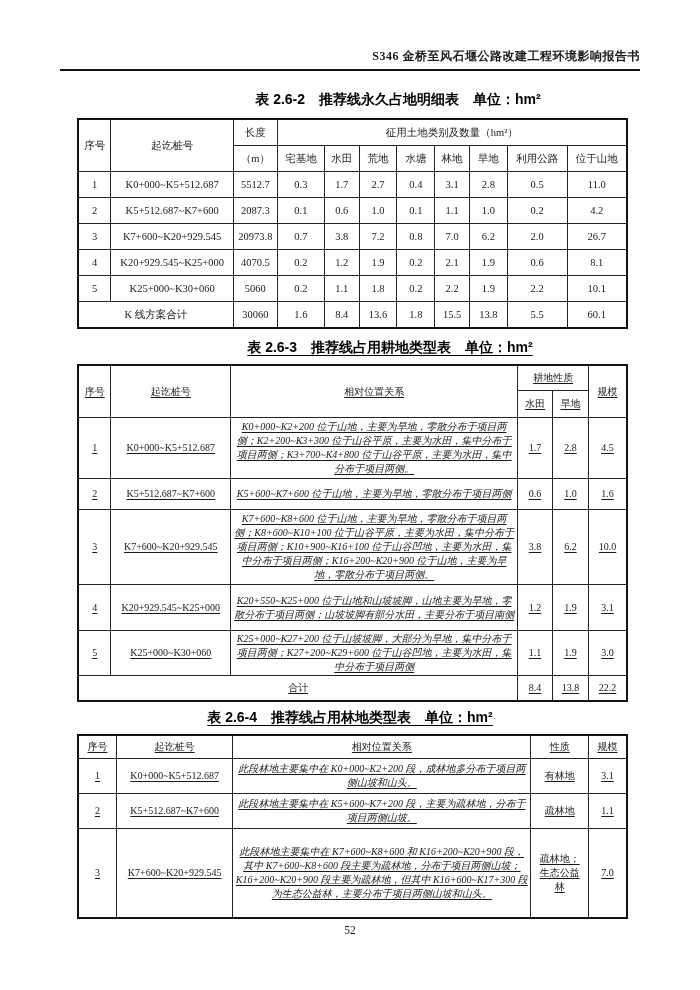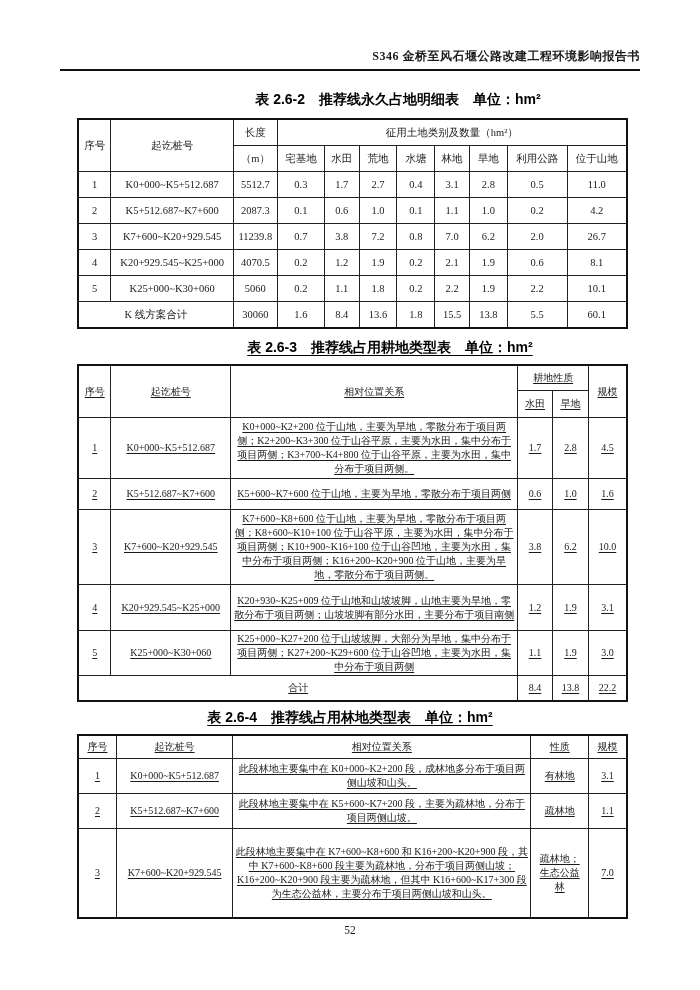--- a/index.html
+++ b/index.html
@@ -13,21 +13,21 @@
            font-family:"Liberation Sans","DejaVu Sans",sans-serif;
            font-weight:bold;font-size:14px;color:#000;}
   .caption.u{text-decoration:underline;text-underline-offset:3px;}
   .doc-table{position:absolute;left:77px;width:551px;border-collapse:collapse;
              table-layout:fixed;border:2px solid #111;}
   .doc-table th,.doc-table td{border:1px solid #222;text-align:center;vertical-align:middle;
              font-weight:normal;font-size:10.5px;padding:1px 2px;line-height:14px;
              overflow:hidden;}
   .t1 td,.t1 th{height:23px;}
   .u-table th,.u-table td{text-decoration:underline;text-underline-offset:2px;font-size:10px;}
-  .desc{ text-align:justify;text-align-last:center;padding:2px 5px;line-height:14px;}
+  .desc{ text-align:justify;text-align-last:center;padding:2px 5px;line-height:14px;font-style:italic;}
   .footer{position:absolute;top:924px;left:0;width:700px;text-align:center;font-size:11.5px;}
 </style>
 </head>
 <body>
 
 <div class="page">
 
   <div class="doc-header">
     <span>S346 金桥至风石堰公路改建工程环境影响报告书</span>
   </div>
@@ -88,21 +88,21 @@
       <td>1.0</td>
       <td>0.1</td>
       <td>1.1</td>
       <td>1.0</td>
       <td>0.2</td>
       <td>4.2</td>
     </tr>
     <tr>
       <td>3</td>
       <td>K7+600~K20+929.545</td>
-      <td>11239.8</td>
+      <td>20973.8</td>
       <td>0.7</td>
       <td>3.8</td>
       <td>7.2</td>
       <td>0.8</td>
       <td>7.0</td>
       <td>6.2</td>
       <td>2.0</td>
       <td>26.7</td>
     </tr>
     <tr>
@@ -189,21 +189,21 @@
       <td>3</td>
       <td>K7+600~K20+929.545</td>
       <td class="desc" style="height:72px;margin-left:44px;">K7+600~K8+600 位于山地，主要为旱地，零散分布于项目两侧；K8+600~K10+100 位于山谷平原，主要为水田，集中分布于项目两侧；K10+900~K16+100 位于山谷凹地，主要为水田，集中分布于项目两侧；K16+200~K20+900 位于山地，主要为旱地，零散分布于项目两侧。</td>
       <td>3.8</td>
       <td>6.2</td>
       <td>10.0</td>
     </tr>
     <tr>
       <td>4</td>
       <td>K20+929.545~K25+000</td>
-      <td class="desc" style="height:43px;">K20+930~K25+009 位于山地和山坡坡脚，山地主要为旱地，零散分布于项目两侧；山坡坡脚有部分水田，主要分布于项目南侧</td>
+      <td class="desc" style="height:43px;">K20+550~K25+000 位于山地和山坡坡脚，山地主要为旱地，零散分布于项目两侧；山坡坡脚有部分水田，主要分布于项目南侧</td>
       <td>1.2</td>
       <td>1.9</td>
       <td>3.1</td>
     </tr>
     <tr>
       <td>5</td>
       <td>K25+000~K30+060</td>
       <td class="desc" style="height:42px;">K25+000~K27+200 位于山坡坡脚，大部分为旱地，集中分布于项目两侧；K27+200~K29+600 位于山谷凹地，主要为水田，集中分布于项目两侧</td>
       <td>1.1</td>
       <td>1.9</td>

